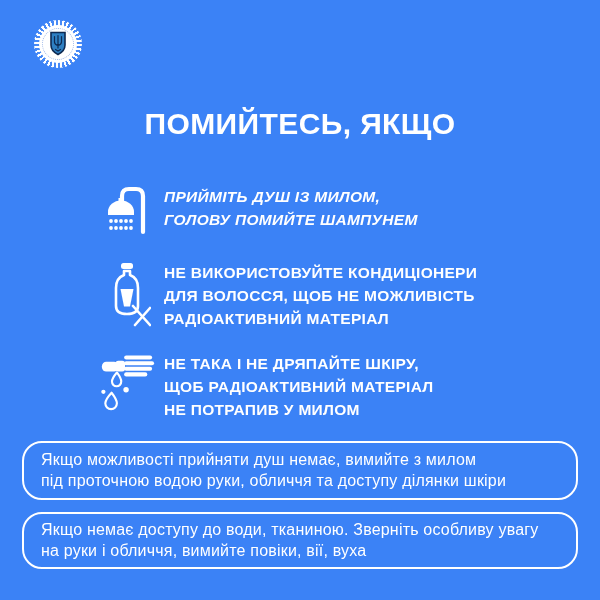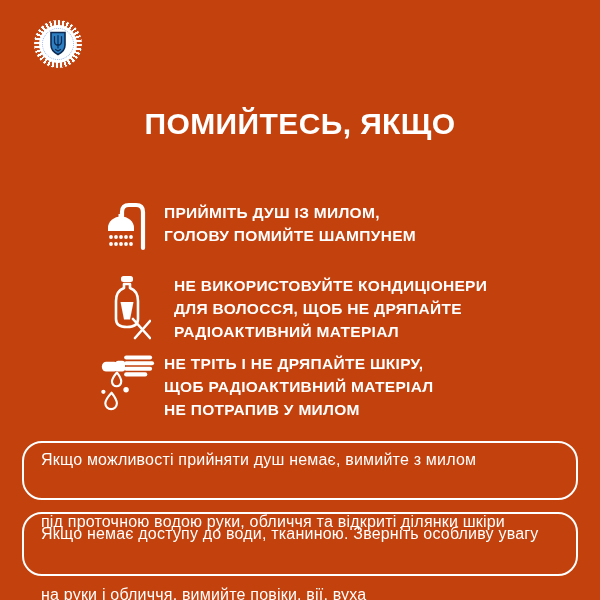--- a/index.html
+++ b/index.html
@@ -1,18 +1,18 @@
 <!DOCTYPE html>
 <html><head>
 <meta charset="utf-8">
 <style>
   html,body{margin:0;padding:0;}
   .canvas{
     position:relative;width:600px;height:600px;overflow:hidden;
-    background:#c2410c;color:#ffffff;
+    background:#3b82f6;color:#ffffff;
     font-family:"Liberation Sans","DejaVu Sans",sans-serif;
   }
   
   .badge{position:absolute;left:34px;top:20px;width:48px;height:48px;}
   .badge .rays{
     position:absolute;inset:0;border-radius:50%;
     background:repeating-conic-gradient(#ffffff 0deg 5.5deg, rgba(255,255,255,0.06) 5.5deg 11.25deg);
   }
   .badge .disc{
     position:absolute;inset:5px;border-radius:50%;background:#ffffff;
@@ -28,33 +28,33 @@
   }
   .title span{display:block;}
   
   .row{position:absolute;left:100px;width:460px;display:flex;}
   .icon-cell{width:56px;min-width:56px;display:flex;justify-content:center;align-items:flex-start;}
   .row-text{
     font-weight:bold;font-size:15.5px;line-height:23px;letter-spacing:0.3px;
     padding-left:8px;
   }
   .row-text span{display:block;}
-  #row1{top:201px;}
-  #row2{top:274px;gap:10px;}
+  #row1{top:185px;font-style:italic;}
+  #row2{top:261px;}
   #row3{top:352px;}
   
   .note{
     position:absolute;left:22px;width:556px;box-sizing:border-box;
     border:2px solid #ffffff;border-radius:20px;
     padding:8px 17px;display:flex;flex-direction:column;justify-content:center;
     font-size:16px;line-height:20.5px;letter-spacing:0.2px;
   }
-  .note span{display:block;margin-top:41px;}
+  .note span{display:block;}
   #note1{top:441px;height:59px;}
-  #note2{top:512px;height:64px;}
+  #note2{top:512px;height:57px;}
 </style>
 </head>
 <body>
 
 <div class="canvas">
 
   <div class="badge">
     <div class="rays"></div>
     <div class="disc"></div>
     <div class="dotring"></div>
@@ -98,21 +98,21 @@
     <div class="icon-cell">
       <svg width="45" height="66" viewBox="0 0 45 66">
         <rect x="15" y="2" width="12" height="6" rx="2.5" fill="#ffffff"></rect>
         <path d="M18 10 H24 V14 Q32 17 32 27 V45 Q32 53 21 53 Q10 53 10 45 V27 Q10 17 18 14 Z" fill="none" stroke="#ffffff" stroke-width="2.6" stroke-linejoin="round"></path>
         <path d="M14.5 28 L18 45.5 H24 L27.5 28 Z" fill="#ffffff"></path>
         <path d="M27 45 L44 64 M44 47 L29 64" stroke="#ffffff" stroke-width="2.6" stroke-linecap="round"></path>
       </svg>
     </div>
     <div class="row-text">
       <span>НЕ ВИКОРИСТОВУЙТЕ КОНДИЦІОНЕРИ</span>
-      <span>ДЛЯ ВОЛОССЯ, ЩОБ НЕ ДРЯПАЙТЕ</span>
+      <span>ДЛЯ ВОЛОССЯ, ЩОБ НЕ МОЖЛИВІСТЬ</span>
       <span>РАДІОАКТИВНИЙ МАТЕРІАЛ</span>
     </div>
   </div>
 
   <div class="row" id="row3">
     <div class="icon-cell">
       <svg width="58" height="66" viewBox="0 0 58 66">
         <g fill="#ffffff">
           <rect x="2" y="9" width="17" height="10" rx="4.5"></rect>
           <rect x="16" y="8" width="10" height="11" rx="3"></rect>
@@ -121,29 +121,29 @@
           <rect x="25" y="14.1" width="29" height="4.2" rx="2.1"></rect>
           <rect x="25" y="19.9" width="24" height="4.2" rx="2.1"></rect>
         </g>
         <path d="M17.5 20 Q22 26 22 29.5 A4.8 4.8 0 1 1 12.4 29.5 Q12.4 26 17.5 20 Z" fill="none" stroke="#ffffff" stroke-width="2.2" stroke-linejoin="round"></path>
         <circle cx="27" cy="38" r="2.8" fill="#ffffff"></circle>
         <path d="M12 41 Q17.5 48 17.5 52 A6 6 0 1 1 5.5 52 Q5.5 48 12 41 Z" fill="none" stroke="#ffffff" stroke-width="2.2" stroke-linejoin="round"></path>
         <circle cx="3.5" cy="40" r="2.2" fill="#ffffff"></circle>
       </svg>
     </div>
     <div class="row-text">
-      <span>НЕ ТРІТЬ І НЕ ДРЯПАЙТЕ ШКІРУ,</span>
+      <span>НЕ ТАКА І НЕ ДРЯПАЙТЕ ШКІРУ,</span>
       <span>ЩОБ РАДІОАКТИВНИЙ МАТЕРІАЛ</span>
       <span>НЕ ПОТРАПИВ У МИЛОМ</span>
     </div>
   </div>
 
   <div class="note" id="note1">
     <span>Якщо можливості прийняти душ немає, вимийте з милом</span>
-    <span>під проточною водою руки, обличчя та відкриті ділянки шкіри</span>
+    <span>під проточною водою руки, обличчя та доступу ділянки шкіри</span>
   </div>
 
   <div class="note" id="note2">
     <span>Якщо немає доступу до води, тканиною. Зверніть особливу увагу</span>
     <span>на руки і обличчя, вимийте повіки, вії, вуха</span>
   </div>
 
 </div>
 
 </body></html>

